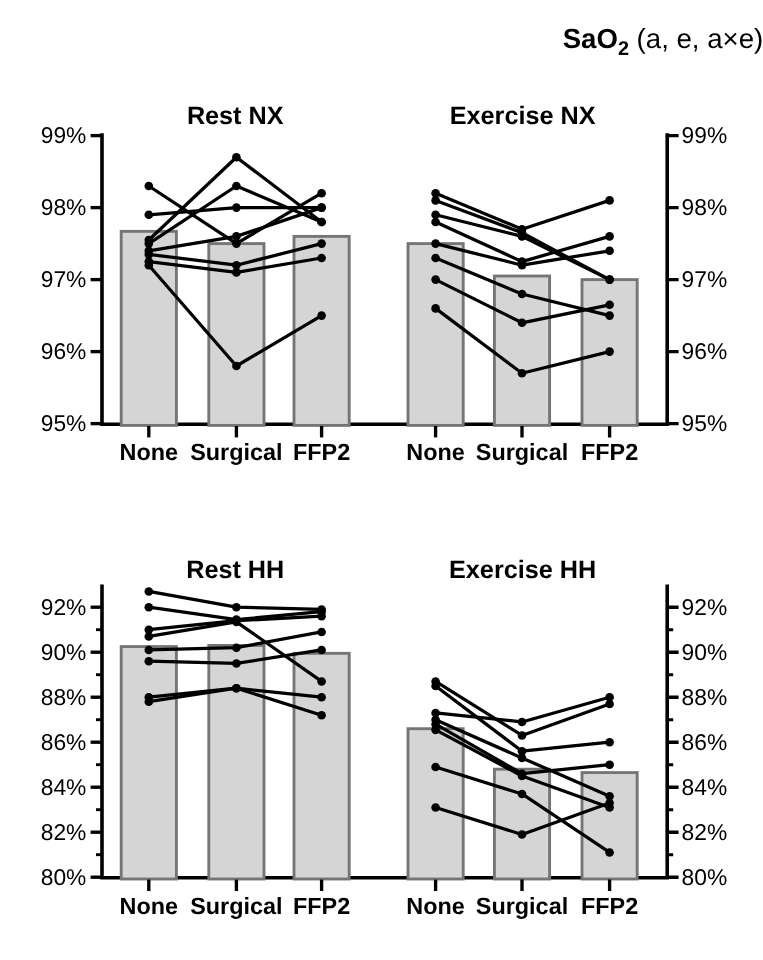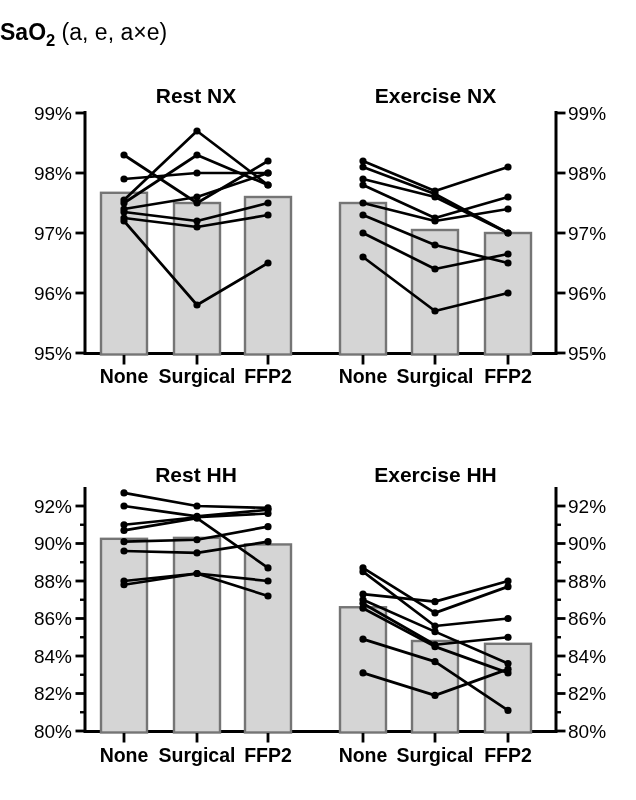--- a/index.html
+++ b/index.html
@@ -1,21 +1,21 @@
 <!DOCTYPE html>
 <html><head>
 <meta charset="utf-8">
 <style>
   html,body{margin:0;padding:0;background:#ffffff;}
   .figure{
     position:relative;width:636px;height:800px;background:#ffffff;overflow:hidden;
     font-family:"Liberation Sans",sans-serif;color:#000;
   }
   .main-title{
-    position:absolute;top:19px;left:0;width:636px;text-align:left;
+    position:absolute;top:19px;left:0;width:636px;text-align:right;
     font-size:23px;line-height:26px;color:#000;white-space:pre;
   }
   .t-bold{font-weight:700;}
   .main-title sub{font-size:0.72em;font-weight:700;line-height:0;}
   #chart{position:absolute;top:0;left:0;}
   #chart text{font-family:"Liberation Sans",sans-serif;fill:#000;}
 </style>
 </head>
 <body>
 

